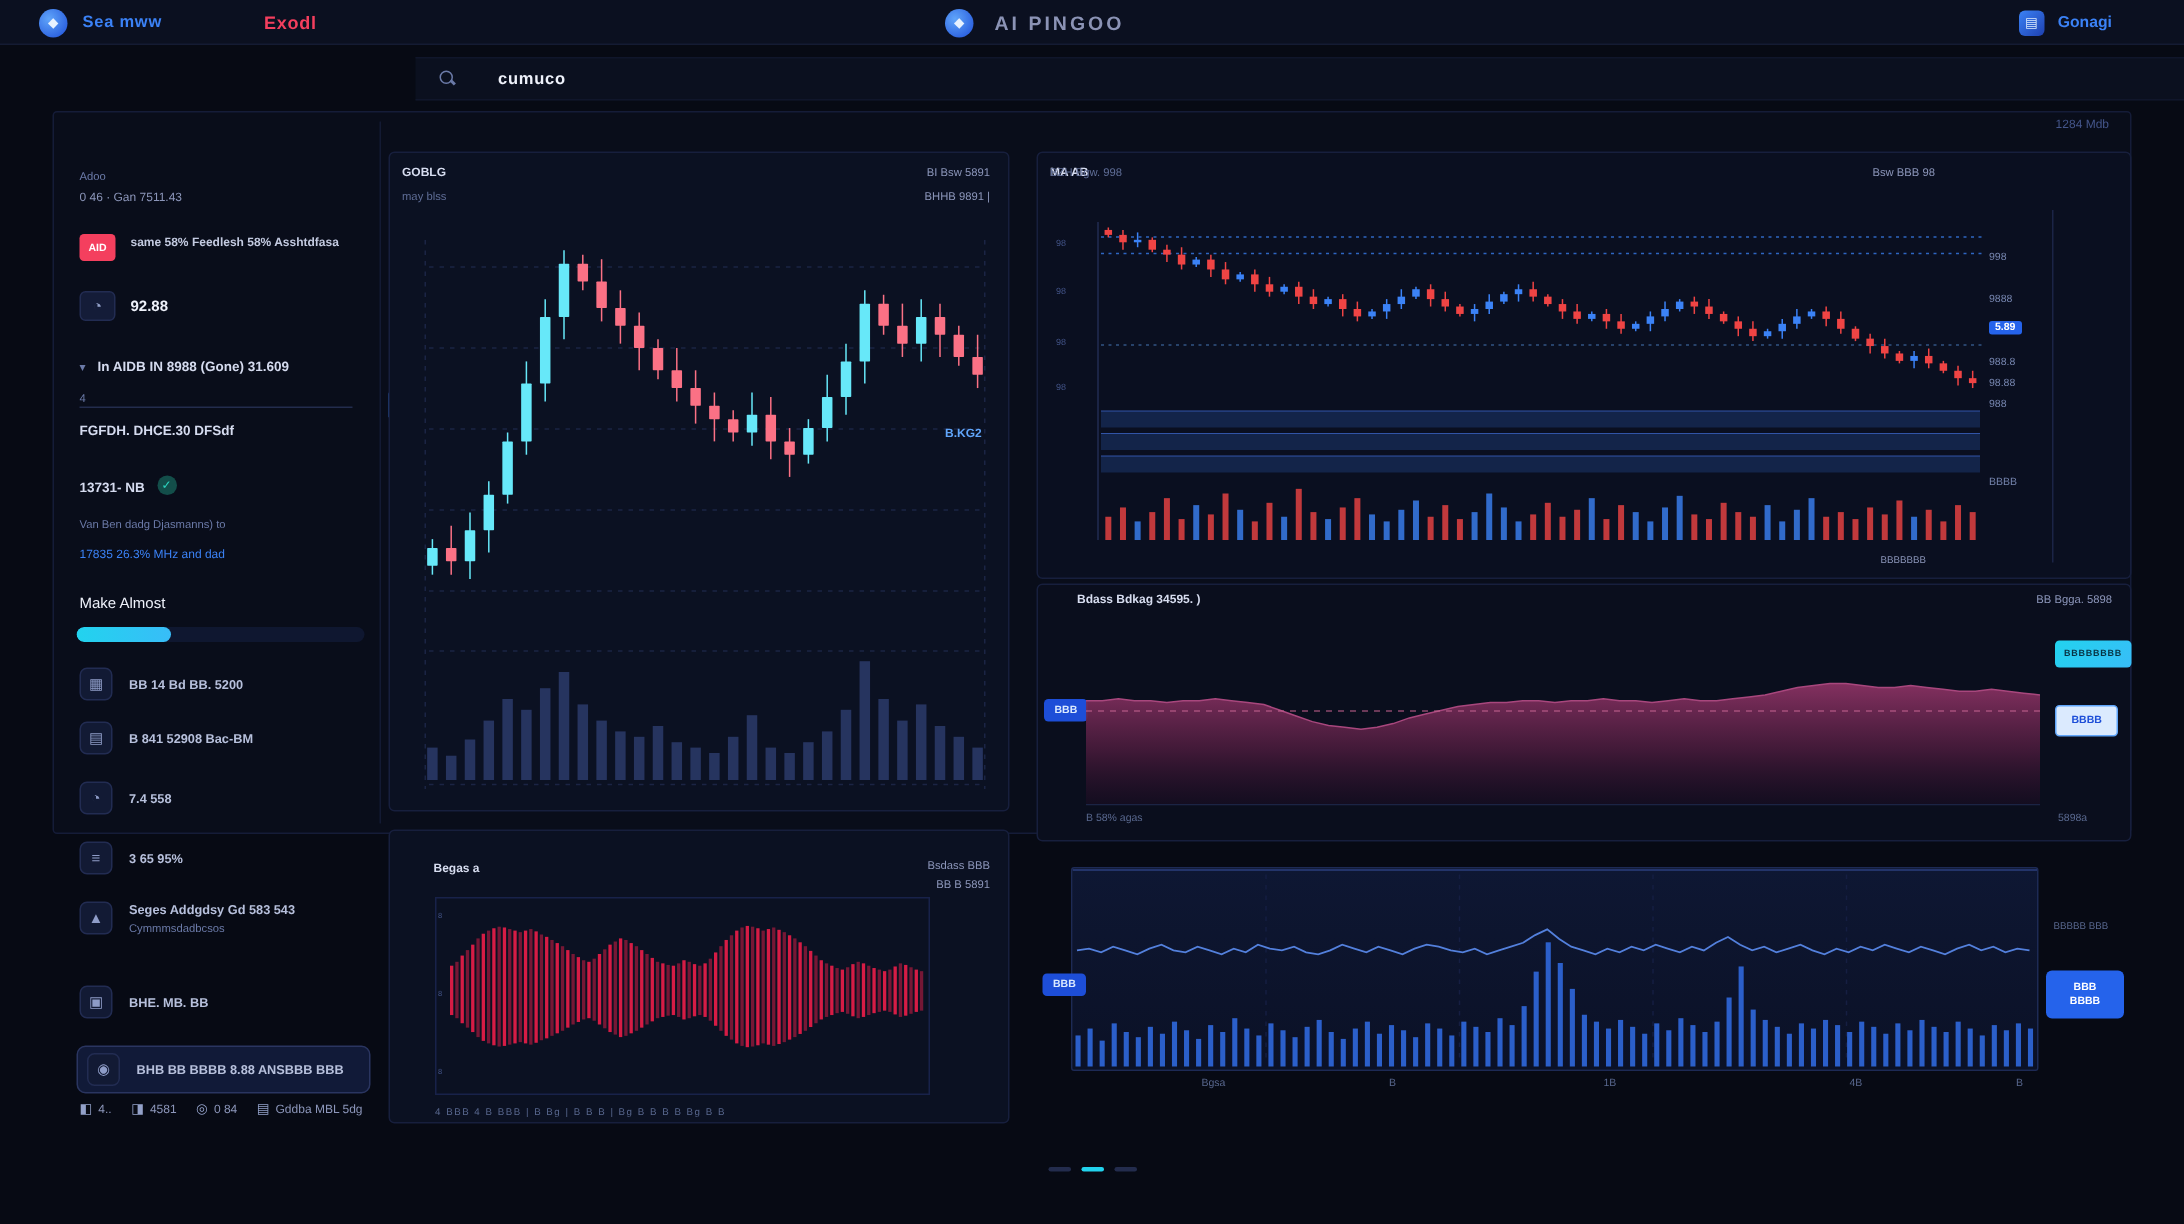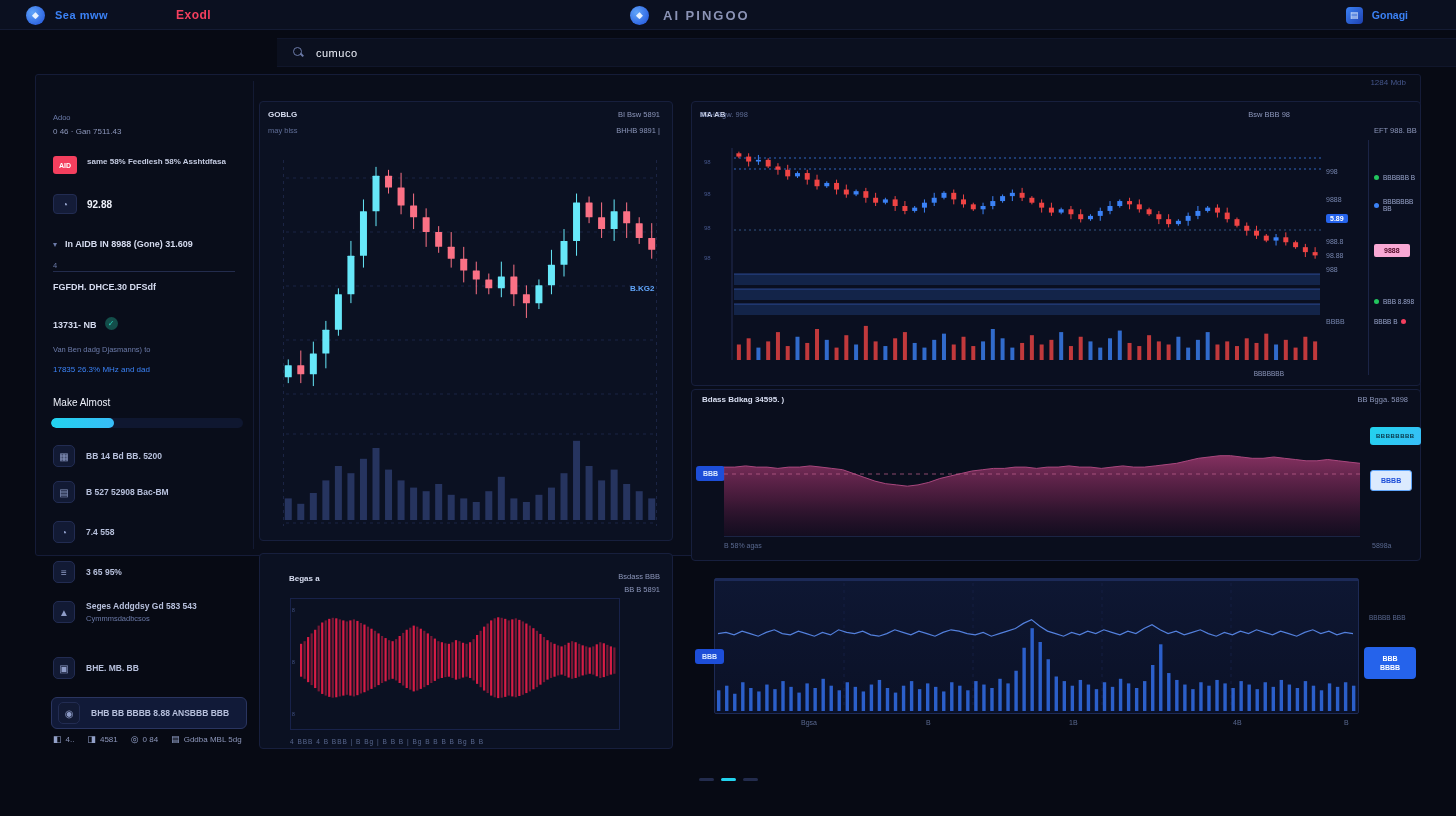--- a/index.html
+++ b/index.html
@@ -16,21 +16,21 @@
   .center-title{color:#8b93b5;font-weight:bold;font-size:13px;letter-spacing:2px}
   .brand-right{position:absolute;right:48px;top:0;height:30px;display:flex;align-items:center;gap:9px}
   .sq-icon{width:17px;height:17px;border-radius:4px;background:linear-gradient(135deg,#3b82f6,#1e40af);display:flex;align-items:center;justify-content:center;color:#dbeafe;font-size:9px}
   .brand-right-label{color:#3b82f6;font-size:10.5px;font-weight:bold}
 
   
   .searchbar{position:absolute;left:277px;top:38px;right:0;height:29px;background:#0b101f;border-top:1px solid #10162b;border-bottom:1px solid #10162b;display:flex;align-items:center}
   .search-icon{position:relative;width:11px;height:11px;margin-left:16px}
   .search-icon::before{content:"";position:absolute;left:0;top:0;width:7px;height:7px;border:1.5px solid #6b7aa8;border-radius:50%}
   .search-icon::after{content:"";position:absolute;left:7px;top:7px;width:4px;height:1.5px;background:#6b7aa8;transform:rotate(45deg)}
-  .search-query{margin-left:12px;color:#eef1fa;font-weight:normal;font-size:11px;letter-spacing:.5px}
+  .search-query{margin-left:28px;color:#eef1fa;font-weight:bold;font-size:11px;letter-spacing:.5px}
 
   
   .frame{position:absolute;left:35px;top:74px;width:1386px;height:482px;background:#090d1a;border:1px solid #151c38;border-radius:3px}
   .corner-note{position:absolute;right:14px;top:3px;font-size:8px;color:#44558a}
 
   .tiny{font-size:7.5px;color:#6b7aa8}
   .tiny2{font-size:8px;color:#8c96ba}
   .small-bold{font-size:9px;font-weight:bold;color:#d5dbef}
 
   
@@ -154,21 +154,21 @@
       <div class="progress-track">
         <div class="progress-fill" style="width: 33%;"></div>
       </div>
 
       <div class="menu-item" style="top:370px">
         <span class="menu-icon">▦</span>
         <span class="menu-label">BB 14 Bd BB. 5200</span>
       </div>
       <div class="menu-item" style="top:406px">
         <span class="menu-icon">▤</span>
-        <span class="menu-label">B 527 52908 Bac-BM</span>
+        <span class="menu-label">B 841 52908 Bac-BM</span>
       </div>
       <div class="menu-item" style="top:446px">
         <span class="menu-icon">◔</span>
         <span class="menu-label">7.4 558</span>
       </div>
       <div class="menu-item" style="top:486px">
         <span class="menu-icon">≡</span>
         <span class="menu-label">3 65 95%</span>
       </div>
       <div class="menu-item" style="top:526px">
@@ -624,45 +624,25 @@
         <span style="top:66px">998</span>
         <span style="top:94px">9888</span>
         <span class="scale-badge" style="top:112px">5.89</span>
         <span style="top:136px">988.8</span>
         <span style="top:150px">98.88</span>
         <span style="top:164px">988</span>
         <span style="top:216px">BBBB</span>
       </div>
 
       <div class="legend-divider"></div>
-      <div class="legend-col">
-        <span class="hdr-meta" style="left:0;top:24px;white-space:nowrap">EFT 988. BB</span>
-        <span class="legend-item" style="top:72px">
-          <span class="dot" style="background: rgb(34, 197, 94);"></span>
-          <span>BBBBBB B</span>
-        </span>
-        <span class="legend-item" style="top:96px">
-          <span class="dot" style="background: rgb(59, 130, 246);"></span>
-          <span>BBBBBBB BB</span>
-        </span>
-        <span class="legend-badge" style="top:142px;left:0">9888</span>
-        <span class="legend-item" style="top:196px">
-          <span class="dot" style="background: rgb(34, 197, 94);"></span>
-          <span>BBB 8.898</span>
-        </span>
-        <span class="legend-item" style="top:216px">
-          <span>BBBB B</span>
-          <span class="dot" style="background: rgb(244, 63, 94);"></span>
-        </span>
-      </div>
       <span class="hdr-meta" style="right:136px;bottom:8px;font-size:6.5px">BBBBBBB</span>
     </section>
 
     <section class="panel panel-d">
-      <span class="hdr-title" style="left:10px;top:5px">Bdass Bdkag 34595. )</span>
+      <span class="hdr-title" style="left:26px;top:5px">Bdass Bdkag 34595. )</span>
       <span class="hdr-meta" style="right:12px;top:5px">BB Bgga. 5898</span>
       <span class="left-chip" style="left:4px;top:76px">BBB</span>
       <svg id="chart-area" width="636" height="127" style="position:absolute;left:32px;top:20px">
           <defs>
             <linearGradient id="gA" x1="0" y1="0" x2="0" y2="1">
               <stop offset="0%" stop-color="#8a3263" stop-opacity="0.95"></stop>
               <stop offset="55%" stop-color="#4a1b3c" stop-opacity="0.85"></stop>
               <stop offset="100%" stop-color="#1c0c22" stop-opacity="0.5"></stop>
             </linearGradient>
           </defs>

